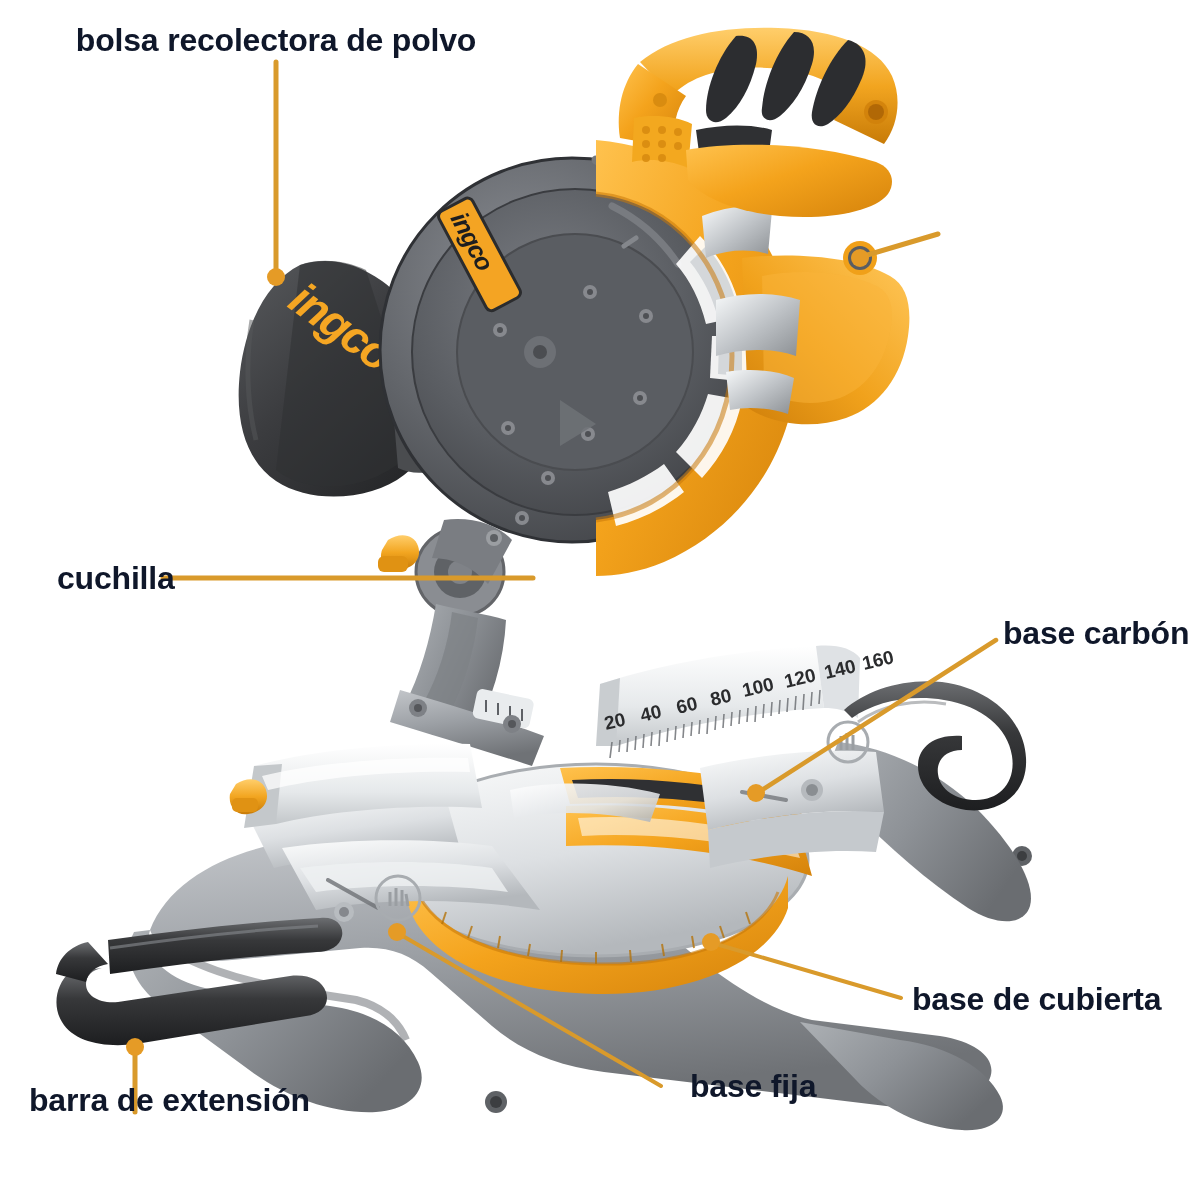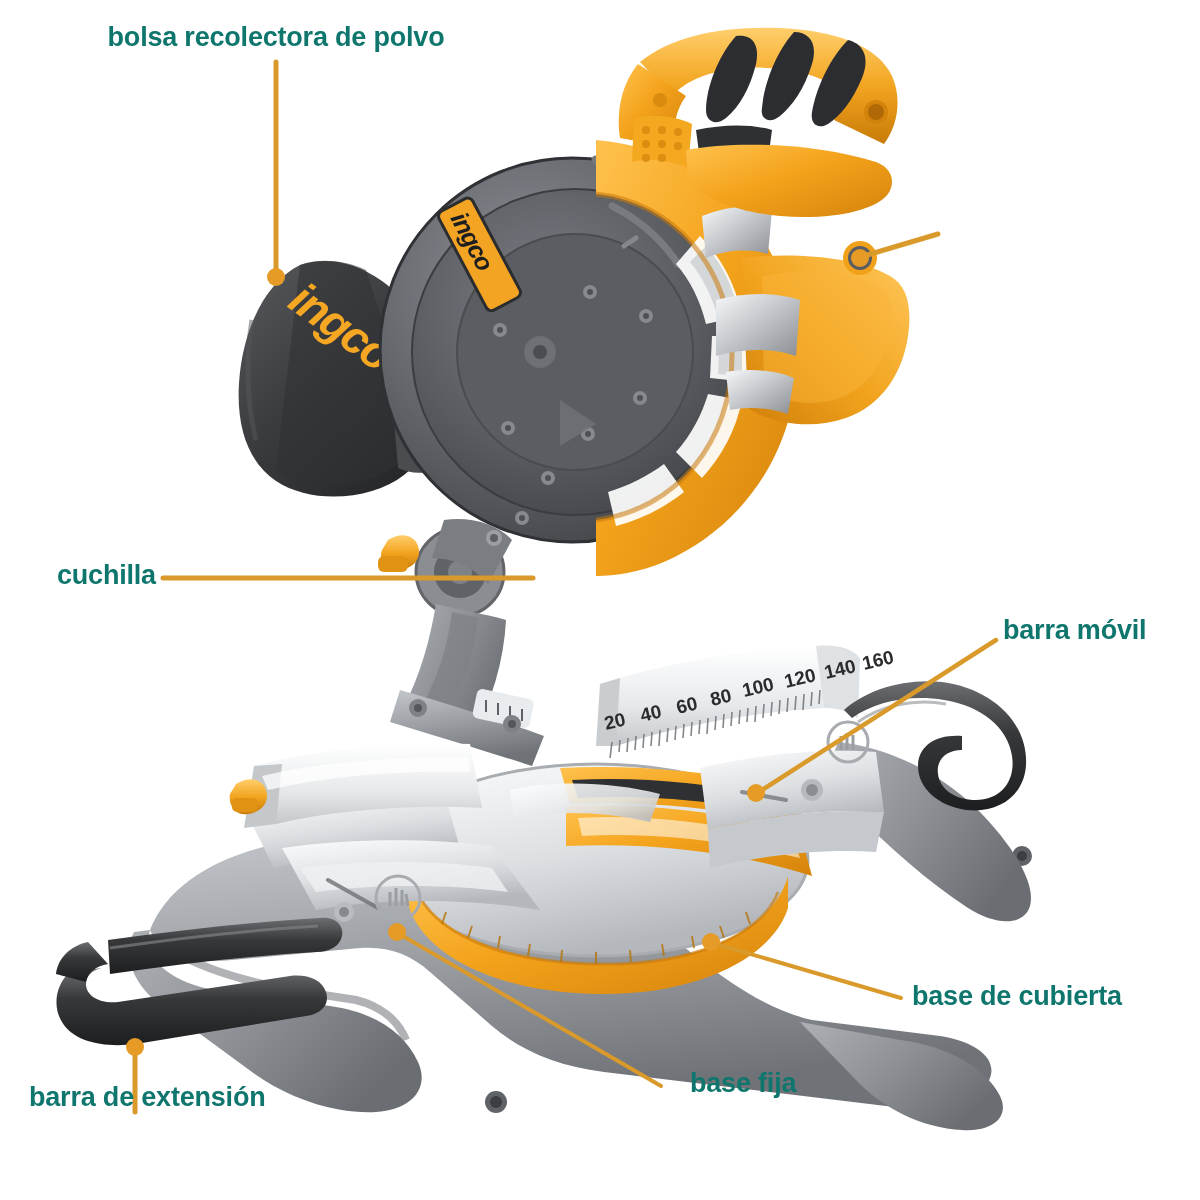--- a/index.html
+++ b/index.html
@@ -24,24 +24,24 @@
   }
   #annotations {
     position: absolute;
     left: 0; top: 0;
     width: 1200px;
     height: 1200px;
     pointer-events: none;
   }
   .callout-label {
     position: absolute;
-    color: #0f766e;
+    color: #0f172a;
     font-family: "Liberation Sans", sans-serif;
     font-weight: bold;
-    font-size: 27px;
+    font-size: 32px;
     line-height: 1.17;
     white-space: pre;
     letter-spacing: -0.2px;
   }
   .lbl-center { text-align: center; }
   .lbl-left   { text-align: center; }
 </style>
 </head>
 <body>
 
@@ -467,21 +467,21 @@
         <circle cx="135" cy="1047" r="9" stroke="none"></circle>
       </g>
     </g>
   </svg>
 
   <div class="callout-label lbl-center" style="left:56px; top:22px; width:440px;">bolsa recolectora de polvo</div>
 
 
   <div class="callout-label lbl-left" style="left:57px; top:560px;">cuchilla</div>
 
-  <div class="callout-label lbl-left" style="left:1003px; top:615px;">barra móvil</div>
+  <div class="callout-label lbl-left" style="left:1003px; top:615px;">base carbón</div>
 
   <div class="callout-label lbl-left" style="left:912px; top:981px;">base de cubierta</div>
 
   <div class="callout-label lbl-left" style="left:672px; top:1068px;margin-left:18px;">base fija</div>
 
   <div class="callout-label lbl-left" style="left:29px; top:1082px;">barra de extensión</div>
 
 </div>
 
 </body></html>

